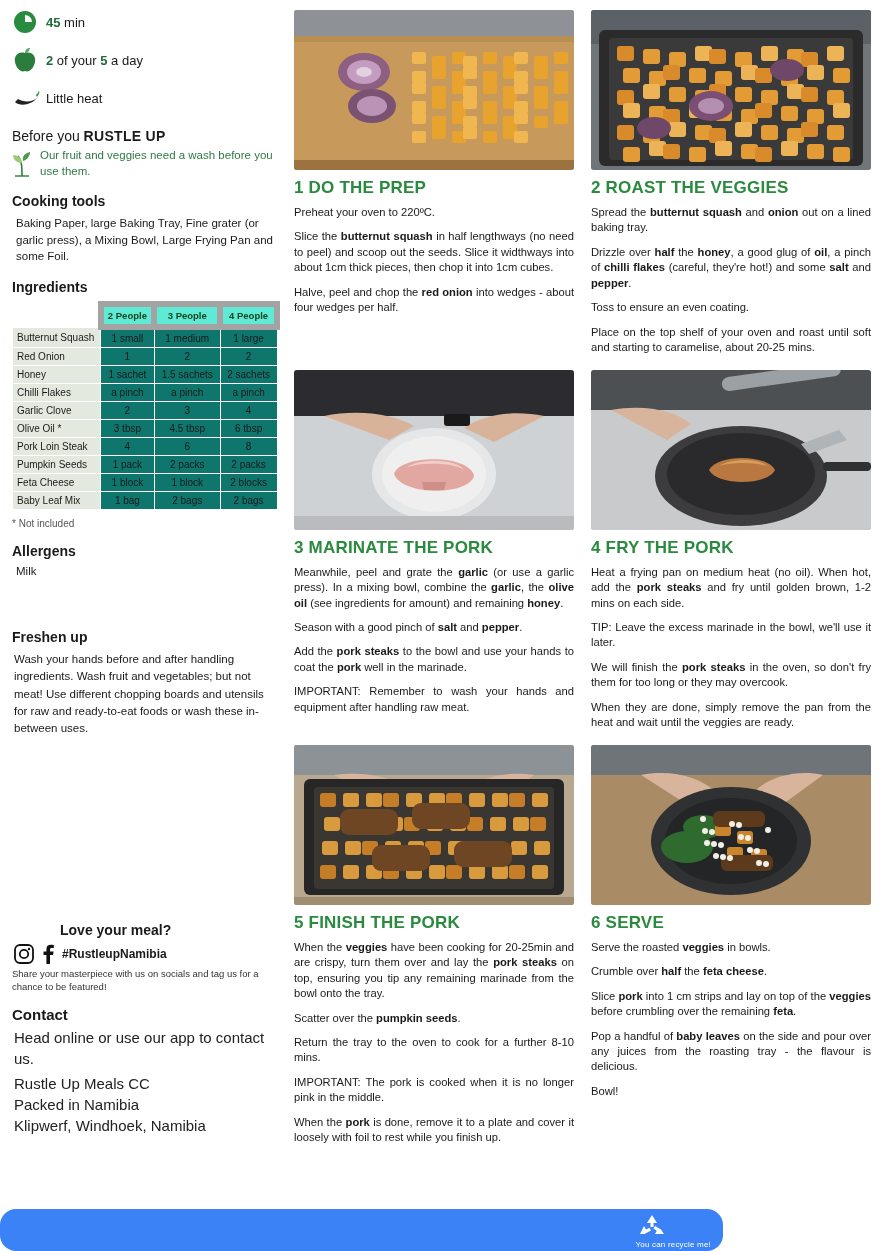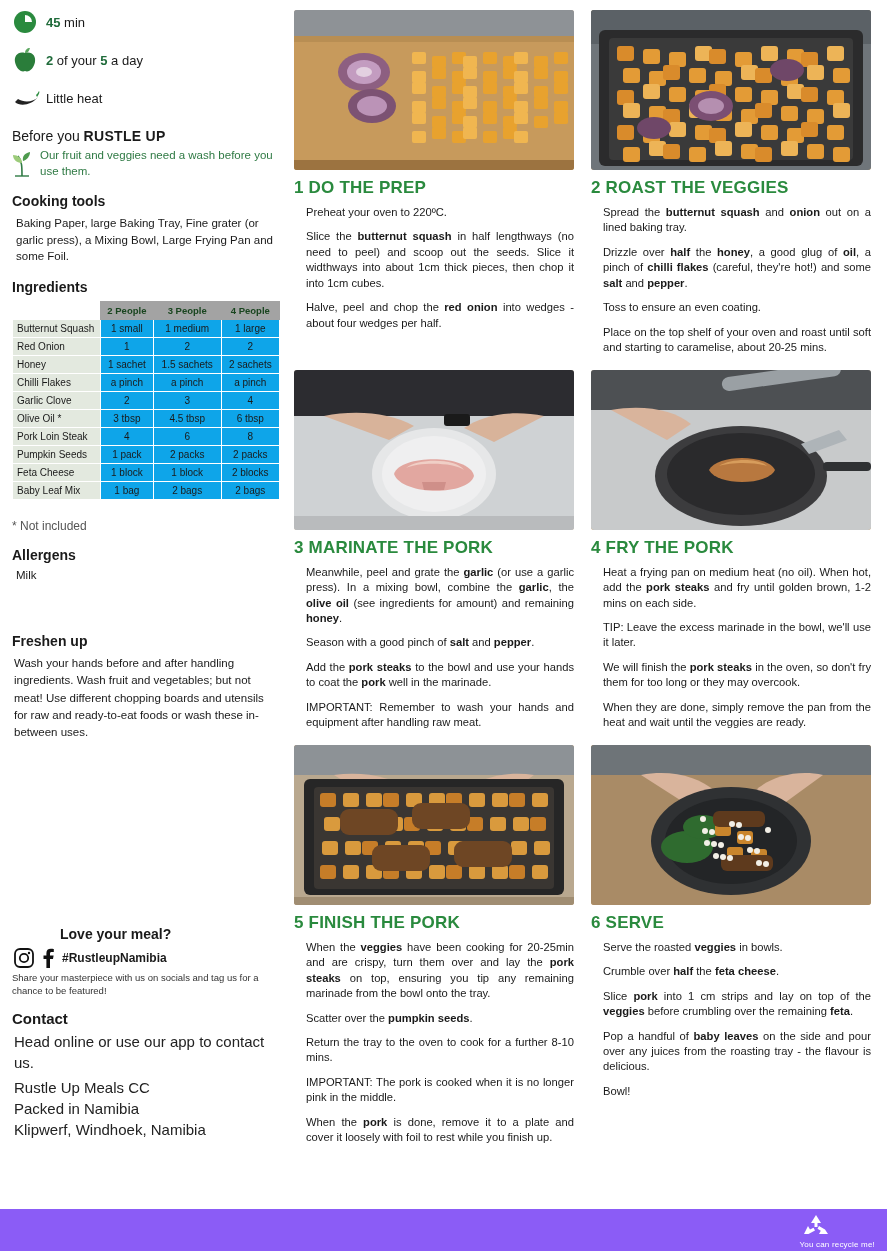--- a/index.html
+++ b/index.html
@@ -31,56 +31,56 @@
   .rustle-title .bold { font-weight: bold; letter-spacing: .3px; }
 
   .wash-note { display: flex; align-items: flex-start; gap: 6px; color: #2f7a44; font-size: 11.5px; line-height: 1.35; margin-bottom: 4px; }
   .wash-note .sprout { flex: 0 0 22px; padding-top: 1px; }
 
   .tools-text { font-size: 11.5px; line-height: 1.45; padding-left: 4px; }
 
   
   table.ing { border-collapse: collapse; width: 268px; font-size: 10.5px; margin-top: 2px; }
   table.ing th {
-    background: #a3a3a3; color: #19451f; font-size: 9.5px; font-weight: bold;
-    padding: 3px 2px; text-align: center; border: 1px solid #a3a3a3;
+    background: #5eead4; color: #19451f; font-size: 9.5px; font-weight: bold;
+    padding: 3px 2px; text-align: center; border: 6px solid #a3a3a3;
   }
   table.ing th.blank { background: #ffffff; border: none; width: 88px; }
   table.ing td {
     border: 1px solid #ffffff; padding: 3px 4px; text-align: center; font-size: 10px;
-    background: #0ea5e9;
+    background: #0f766e;
   }
   table.ing td.name { text-align: left; background: #e3e9df; width: 88px; font-size: 10px; }
-  .note-small { font-size: 12px; color: #555; margin-top: 19px; }
+  .note-small { font-size: 10px; color: #555; margin-top: 8px; }
 
   .allergen-text { font-size: 11.5px; padding-left: 4px; }
   .freshen-text { font-size: 11.5px; line-height: 1.5; padding-left: 2px; }
 
   .love-title { font-weight: bold; font-size: 14px; margin-top: 10px; padding-left: 48px; }
   .social-row { display: flex; align-items: center; gap: 6px; margin: 6px 0 4px 2px; }
   .handle { font-weight: bold; font-size: 12px; }
   .share-text { font-size: 9.5px; line-height: 1.35; color: #333; }
   .contact-title { font-weight: bold; font-size: 15px; margin-top: 12px; }
   .contact-text { font-size: 15px; line-height: 1.4; margin-top: 4px; color: #222; padding-left: 2px; }
   .addr { margin-top: 4px; }
 
   
   .steps { position: absolute; left: 294px; top: 10px; width: 585px; }
   .step-row { display: flex; gap: 17px; margin-bottom: 14px; }
   .step { width: 280px; }
   .step-img { width: 280px; height: 160px; border-radius: 3px; overflow: hidden; position: relative; background: #caa36a; }
   .step-head { margin: 8px 0 7px 0; font-size: 17px; font-weight: bold; color: #2a8a3e; letter-spacing: .2px; }
   .step-head .num { color: #2a8a3e; }
   .step-body { font-size: 11.2px; line-height: 1.38; text-align: justify; }
-  .step-body p { margin: 0 0 9px 12px; }
+  .step-body p { margin: 0 0 9px 0; }
   .step-body p:last-child { margin-bottom: 0; }
   .step-body b { font-weight: bold; }
 
   
-  .footer { position: absolute; left: 0; bottom: 0; width: 887px; height: 42px; background: #8b5cf6; }
+  .footer { position: absolute; left: 0; bottom: 0; width: 723px; height: 42px; background: #3b82f6; border-radius: 16px; }
   .recycle { position: absolute; right: 12px; bottom: 2px; text-align: center; color: #fff; }
   .recycle .txt { font-size: 8px; letter-spacing: .2px; }
 
   svg { display: block; }
 
   
   .sc { position: absolute; inset: 0; }
 </style>
 </head>
 <body>

